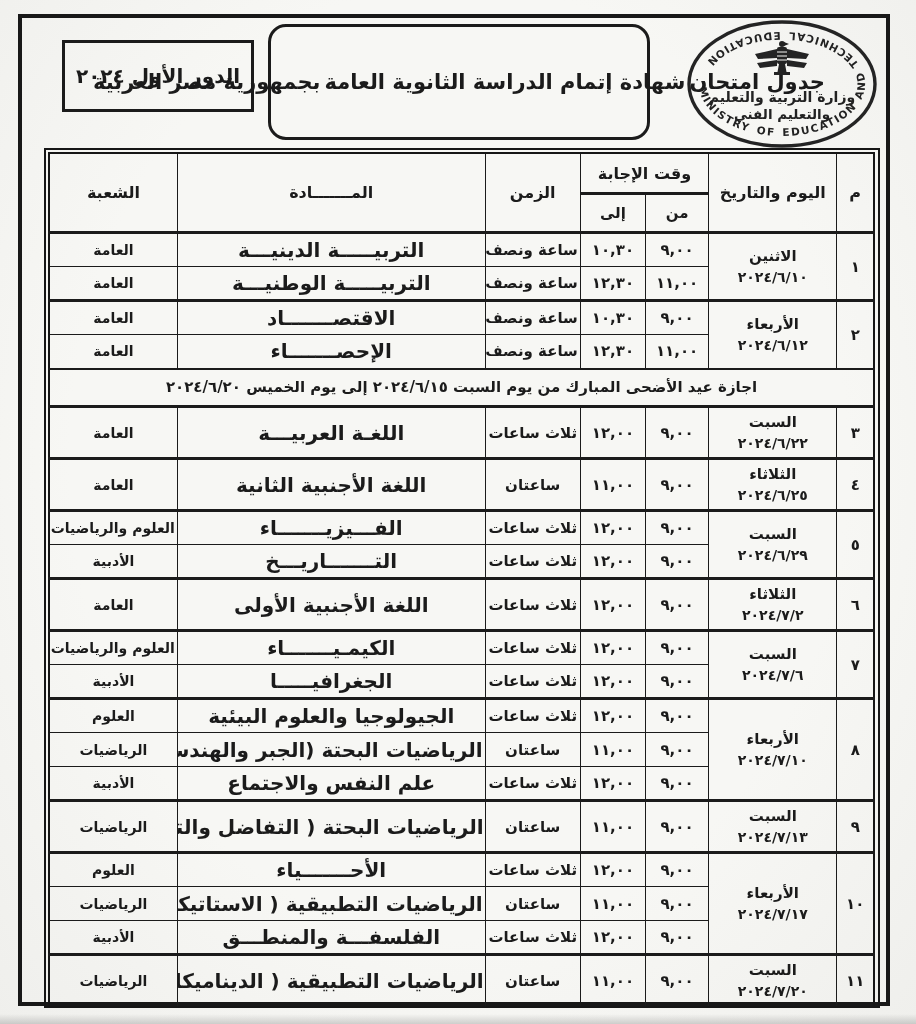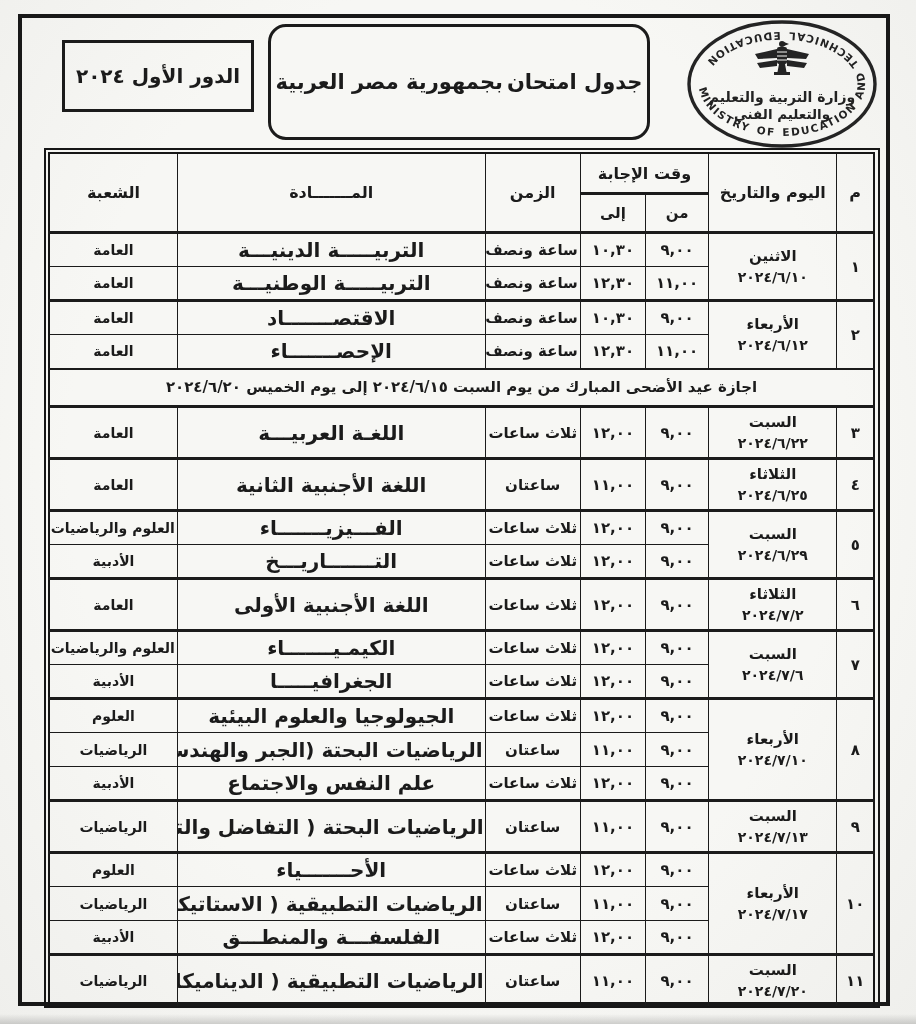--- a/index.html
+++ b/index.html
@@ -64,20 +64,21 @@
 
 <div class="page">
   <div class="frame">
 
     <div class="round-box">
       <span>الدور الأول ٢٠٢٤</span>
     </div>
 
     <div class="title-box">
       <div class="tl">جدول امتحان</div>
+      <div class="tl">شهادة إتمام الدراسة الثانوية العامة</div>
       <div class="tl">بجمهورية مصر العربية</div>
     </div>
 
     <div class="emblem">
       <svg width="196" height="132" viewBox="0 0 196 132">
         <ellipse cx="98" cy="66" rx="93" ry="62" fill="none" stroke="#242424" stroke-width="3.4"></ellipse>
         <defs>
           <path id="ringpath" d="M 15 66 A 83 52 0 1 0 181 66 A 83 52 0 1 0 15 66" fill="none"></path>
         </defs>
         <text font-size="10.5" font-weight="700" letter-spacing="1.6" word-spacing="2">

